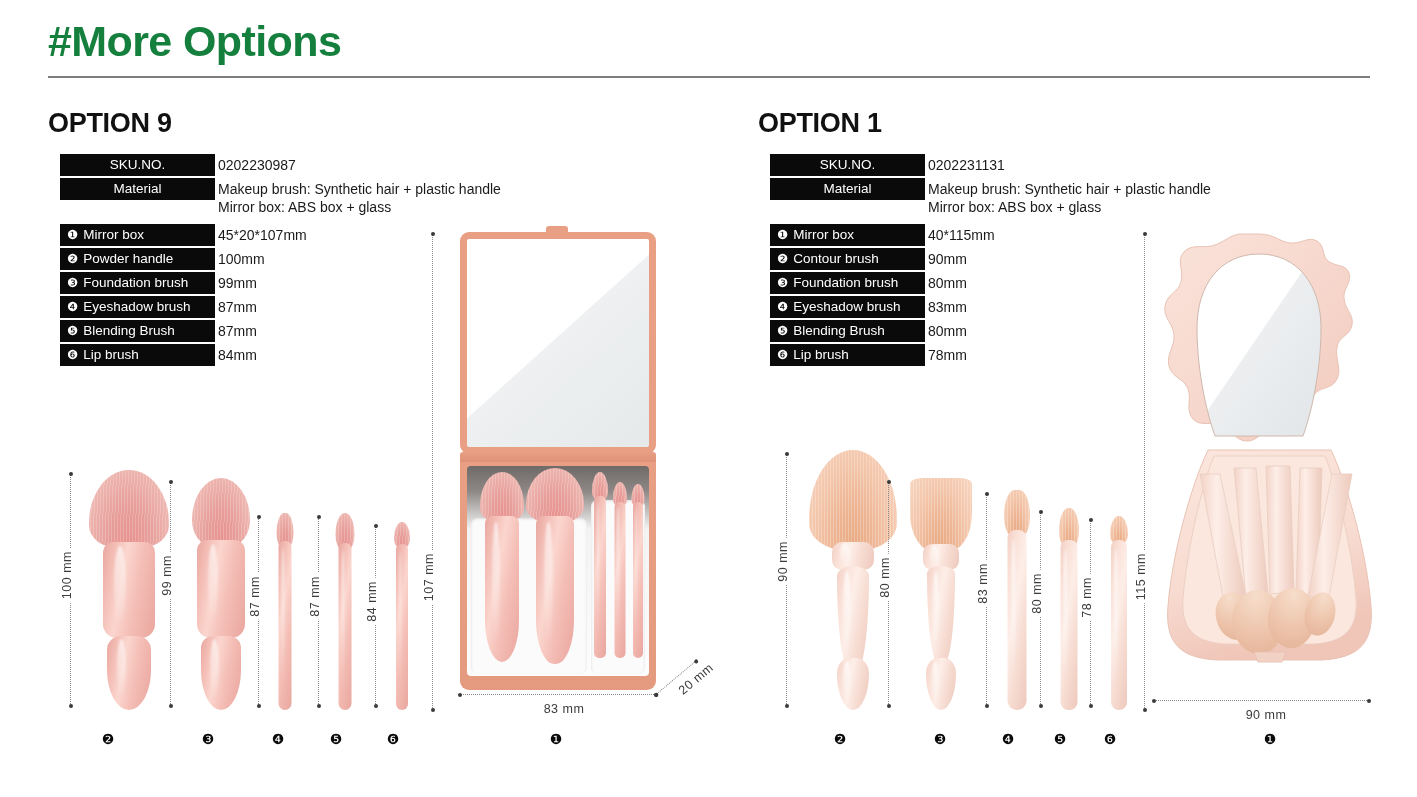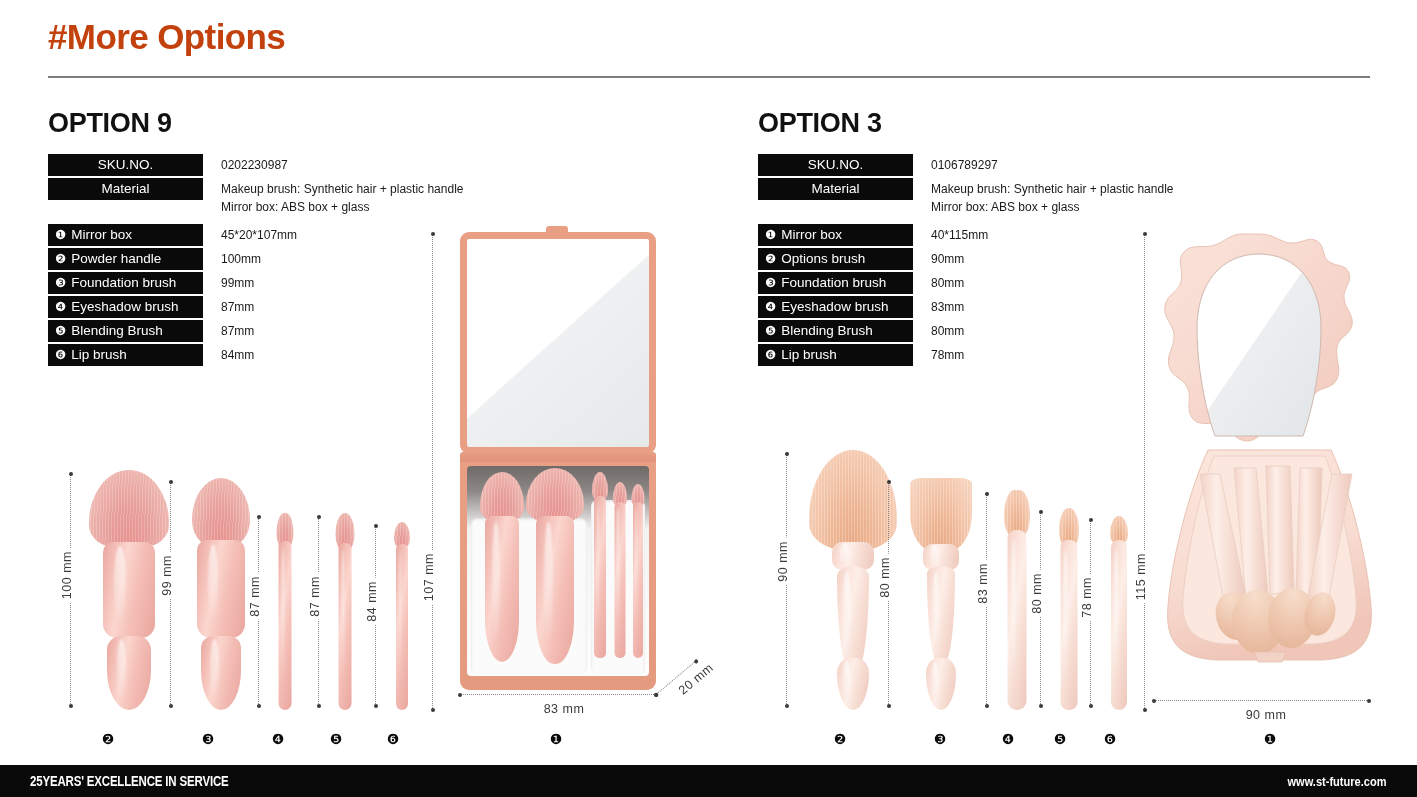--- a/index.html
+++ b/index.html
@@ -6,46 +6,46 @@
   body{
     width:1417px;height:797px;background:#ffffff;
     font-family:"Liberation Sans", sans-serif;
     overflow:hidden;position:relative;
   }
   .page{position:absolute;inset:0;}
 
   
   .page-title{
     position:absolute;left:48px;top:17px;
-    font-size:35px;font-weight:700;letter-spacing:-0.6px;color:#c2410c;
+    font-size:43px;font-weight:700;letter-spacing:-0.6px;color:#15803d;
   }
   .header-rule{
     position:absolute;left:48px;top:76px;width:1322px;height:2px;background:#7d7d7d;
   }
 
   
   .option{position:absolute;top:108px;}
   .option.left{left:48px;}
   .option.right{left:758px;}
   .option-title{font-size:27px;font-weight:700;color:#111;letter-spacing:-0.3px;}
 
-  .spec-table{position:absolute;top:46px;left:0;width:620px;}
+  .spec-table{position:absolute;top:46px;left:12px;width:620px;}
   .row{display:flex;align-items:flex-start;margin-bottom:2px;}
   .row-key{
     width:155px;flex:0 0 155px;background:#0a0a0a;color:#fff;
     font-size:13.5px;line-height:18px;padding:2px 0;
     box-sizing:border-box;position:relative;
   }
   .row-key.center{text-align:center;}
   .row-key.numbered{padding-left:7px;display:flex;align-items:center;gap:5px;}
   .badge-inline{
     font-size:12.5px;line-height:1;display:inline-block;
   }
   .row-val{
-    padding-left:18px;font-size:12px;line-height:18px;color:#1a1a1a;
+    padding-left:3px;font-size:14px;line-height:18px;color:#1a1a1a;
     padding-top:2px;white-space:pre-line;
   }
   .gap-row{height:6px;}
 
   
   .figures{position:absolute;top:0;left:0;width:100%;height:100%;}
 
   .fig{position:absolute;}
   .dimline{
     position:absolute;border-left:1px dotted #8a8a8a;
@@ -342,45 +342,45 @@
 
       <div class="hdim" style="left:36px;top:462px;width:196px;"></div>
       <div class="hlabel" style="left:86px;top:470px;width:100px;">83 mm</div>
       <div class="hdim" style="left:232px;top:462px;width:52px;transform:rotate(-40deg);transform-origin:left center;"></div>
       <div class="hlabel" style="left:238px;top:440px;width:60px;transform:rotate(-40deg);">20 mm</div>
     </div>
     <div class="badge-below" style="left:526px;top:731px;width:60px;">❶</div>
   </div>
 
   <div class="option right">
-    <div class="option-title">OPTION 3</div>
+    <div class="option-title">OPTION 1</div>
 
     <div class="spec-table">
       <div class="row">
         <div class="row-key center">SKU.NO.</div>
-        <div class="row-val">0106789297</div>
+        <div class="row-val">0202231131</div>
       </div>
       <div class="row">
         <div class="row-key center">Material</div>
         <div class="row-val">Makeup brush: Synthetic hair + plastic handle
 Mirror box: ABS box + glass</div>
       </div>
       <div class="gap-row"></div>
 
       <div class="row">
         <div class="row-key numbered">
           <span class="badge-inline">❶</span>
           <span>Mirror box</span>
         </div>
         <div class="row-val">40*115mm</div>
       </div>
       <div class="row">
         <div class="row-key numbered">
           <span class="badge-inline">❷</span>
-          <span>Options brush</span>
+          <span>Contour brush</span>
         </div>
         <div class="row-val">90mm</div>
       </div>
       <div class="row">
         <div class="row-key numbered">
           <span class="badge-inline">❸</span>
           <span>Foundation brush</span>
         </div>
         <div class="row-val">80mm</div>
       </div>
@@ -536,18 +536,14 @@
           <path d="M92 206 L124 206 L120 216 L96 216 Z" fill="#f3d2c6" stroke="#e5bfb1" stroke-width="0.8"></path>
         </svg>
       </div>
 
       <div class="hdim" style="left:18px;top:468px;width:215px;"></div>
       <div class="hlabel" style="left:76px;top:476px;width:100px;">90 mm</div>
     </div>
     <div class="badge-below" style="left:1240px;top:731px;width:60px;">❶</div>
   </div>
 
-  <div class="footer">
-    <div class="footer-left">25YEARS' EXCELLENCE IN SERVICE</div>
-    <div class="footer-right">www.st-future.com</div>
-  </div>
 
 </div>
 
 </body></html>

